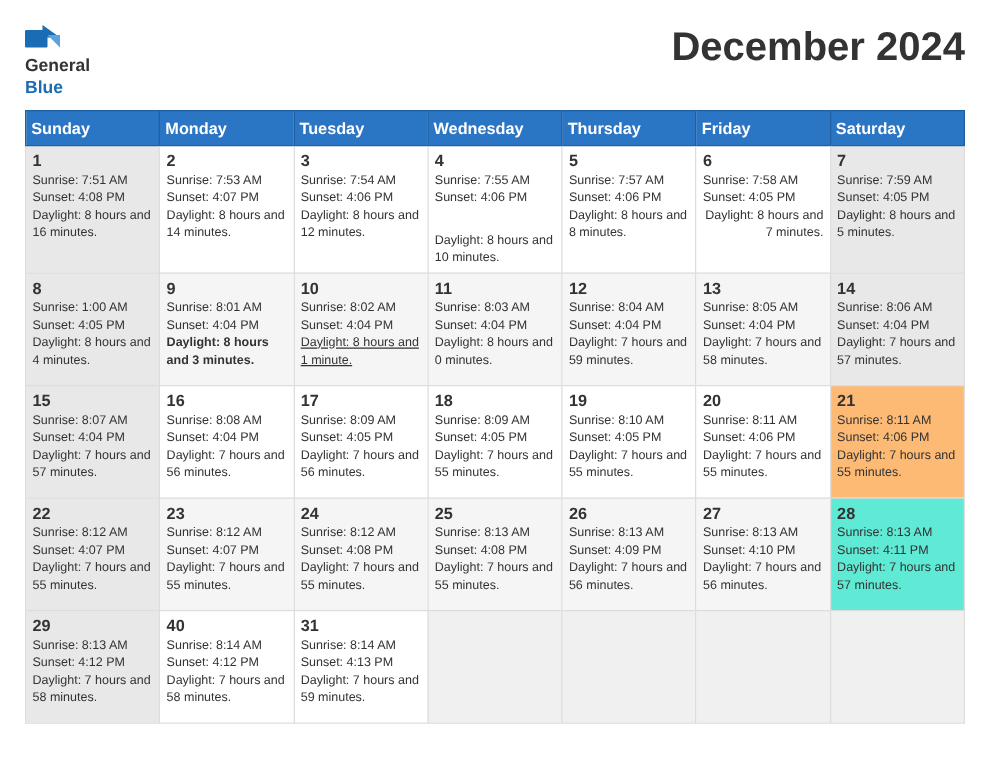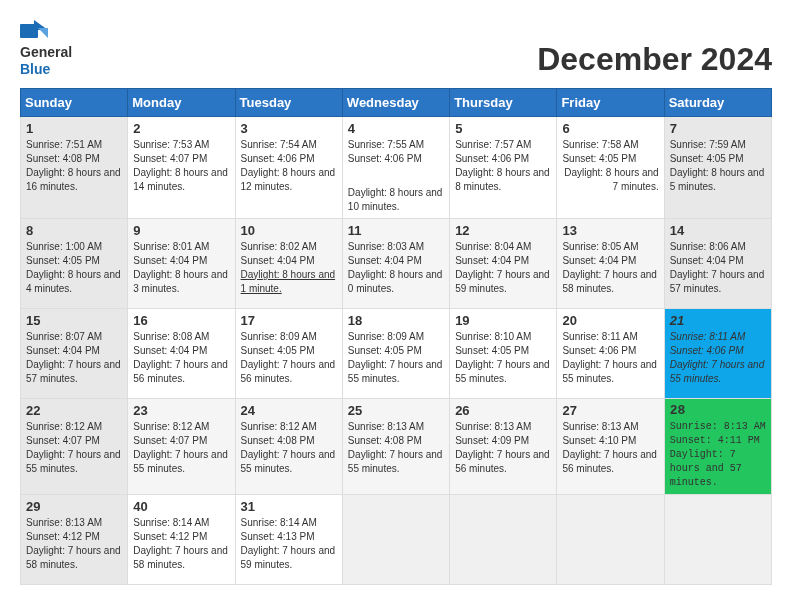--- a/index.html
+++ b/index.html
@@ -6,21 +6,21 @@
     body {
       font-family: Arial, sans-serif;
       background: #fff;
       width: 792px;
       min-height: 612px;
       padding: 20px;
     }
     .header {
       display: flex;
       justify-content: space-between;
-      align-items: flex-end;
+      align-items: flex-start;
       margin-bottom: 10px;
     }
     .logo {
       display: flex;
       flex-direction: column;
       align-items: flex-start;
     }
     .logo-row {
       display: flex;
       align-items: center;
@@ -190,21 +190,21 @@
             <span style="display: block;">Sunrise: 1:00 AM</span>
             <span style="display: block;">Sunset: 4:05 PM</span>
             <span style="display: block;">Daylight: 8 hours and 4 minutes.</span>
           </div>
         </td>
         <td>
           <span class="day-num">9</span>
           <div class="day-info">
             <span style="display: block;">Sunrise: 8:01 AM</span>
             <span style="display: block;">Sunset: 4:04 PM</span>
-            <span style="display: block;">Daylight: 8 hours and 3 minutes.</span>
+            <span style="display: block; font-weight: bold;">Daylight: 8 hours and 3 minutes.</span>
           </div>
         </td>
         <td>
           <span class="day-num">10</span>
           <div class="day-info">
             <span style="display: block;">Sunrise: 8:02 AM</span>
             <span style="display: block;">Sunset: 4:04 PM</span>
             <span style="display: block; text-decoration: underline;">Daylight: 8 hours and 1 minute.</span>
           </div>
         </td>
@@ -283,21 +283,21 @@
           </div>
         </td>
         <td>
           <span class="day-num">20</span>
           <div class="day-info">
             <span style="display: block;">Sunrise: 8:11 AM</span>
             <span style="display: block;">Sunset: 4:06 PM</span>
             <span style="display: block;">Daylight: 7 hours and 55 minutes.</span>
           </div>
         </td>
-        <td style="background: #0ea5e9; font-style: italic;">
+        <td style="background: #fdba74;">
           <span class="day-num">21</span>
           <div class="day-info">
             <span style="display: block;">Sunrise: 8:11 AM</span>
             <span style="display: block;">Sunset: 4:06 PM</span>
             <span style="display: block;">Daylight: 7 hours and 55 minutes.</span>
           </div>
         </td>
       </tr>
       <tr>
         <td style="background: rgb(232, 232, 232);">
@@ -341,21 +341,21 @@
           </div>
         </td>
         <td>
           <span class="day-num">27</span>
           <div class="day-info">
             <span style="display: block;">Sunrise: 8:13 AM</span>
             <span style="display: block;">Sunset: 4:10 PM</span>
             <span style="display: block;">Daylight: 7 hours and 56 minutes.</span>
           </div>
         </td>
-        <td style="background: #22c55e; font-family: Liberation Mono, monospace;">
+        <td style="background: #5eead4;">
           <span class="day-num">28</span>
           <div class="day-info">
             <span style="display: block;">Sunrise: 8:13 AM</span>
             <span style="display: block;">Sunset: 4:11 PM</span>
             <span style="display: block;">Daylight: 7 hours and 57 minutes.</span>
           </div>
         </td>
       </tr>
       <tr>
         <td style="background: rgb(232, 232, 232);">

